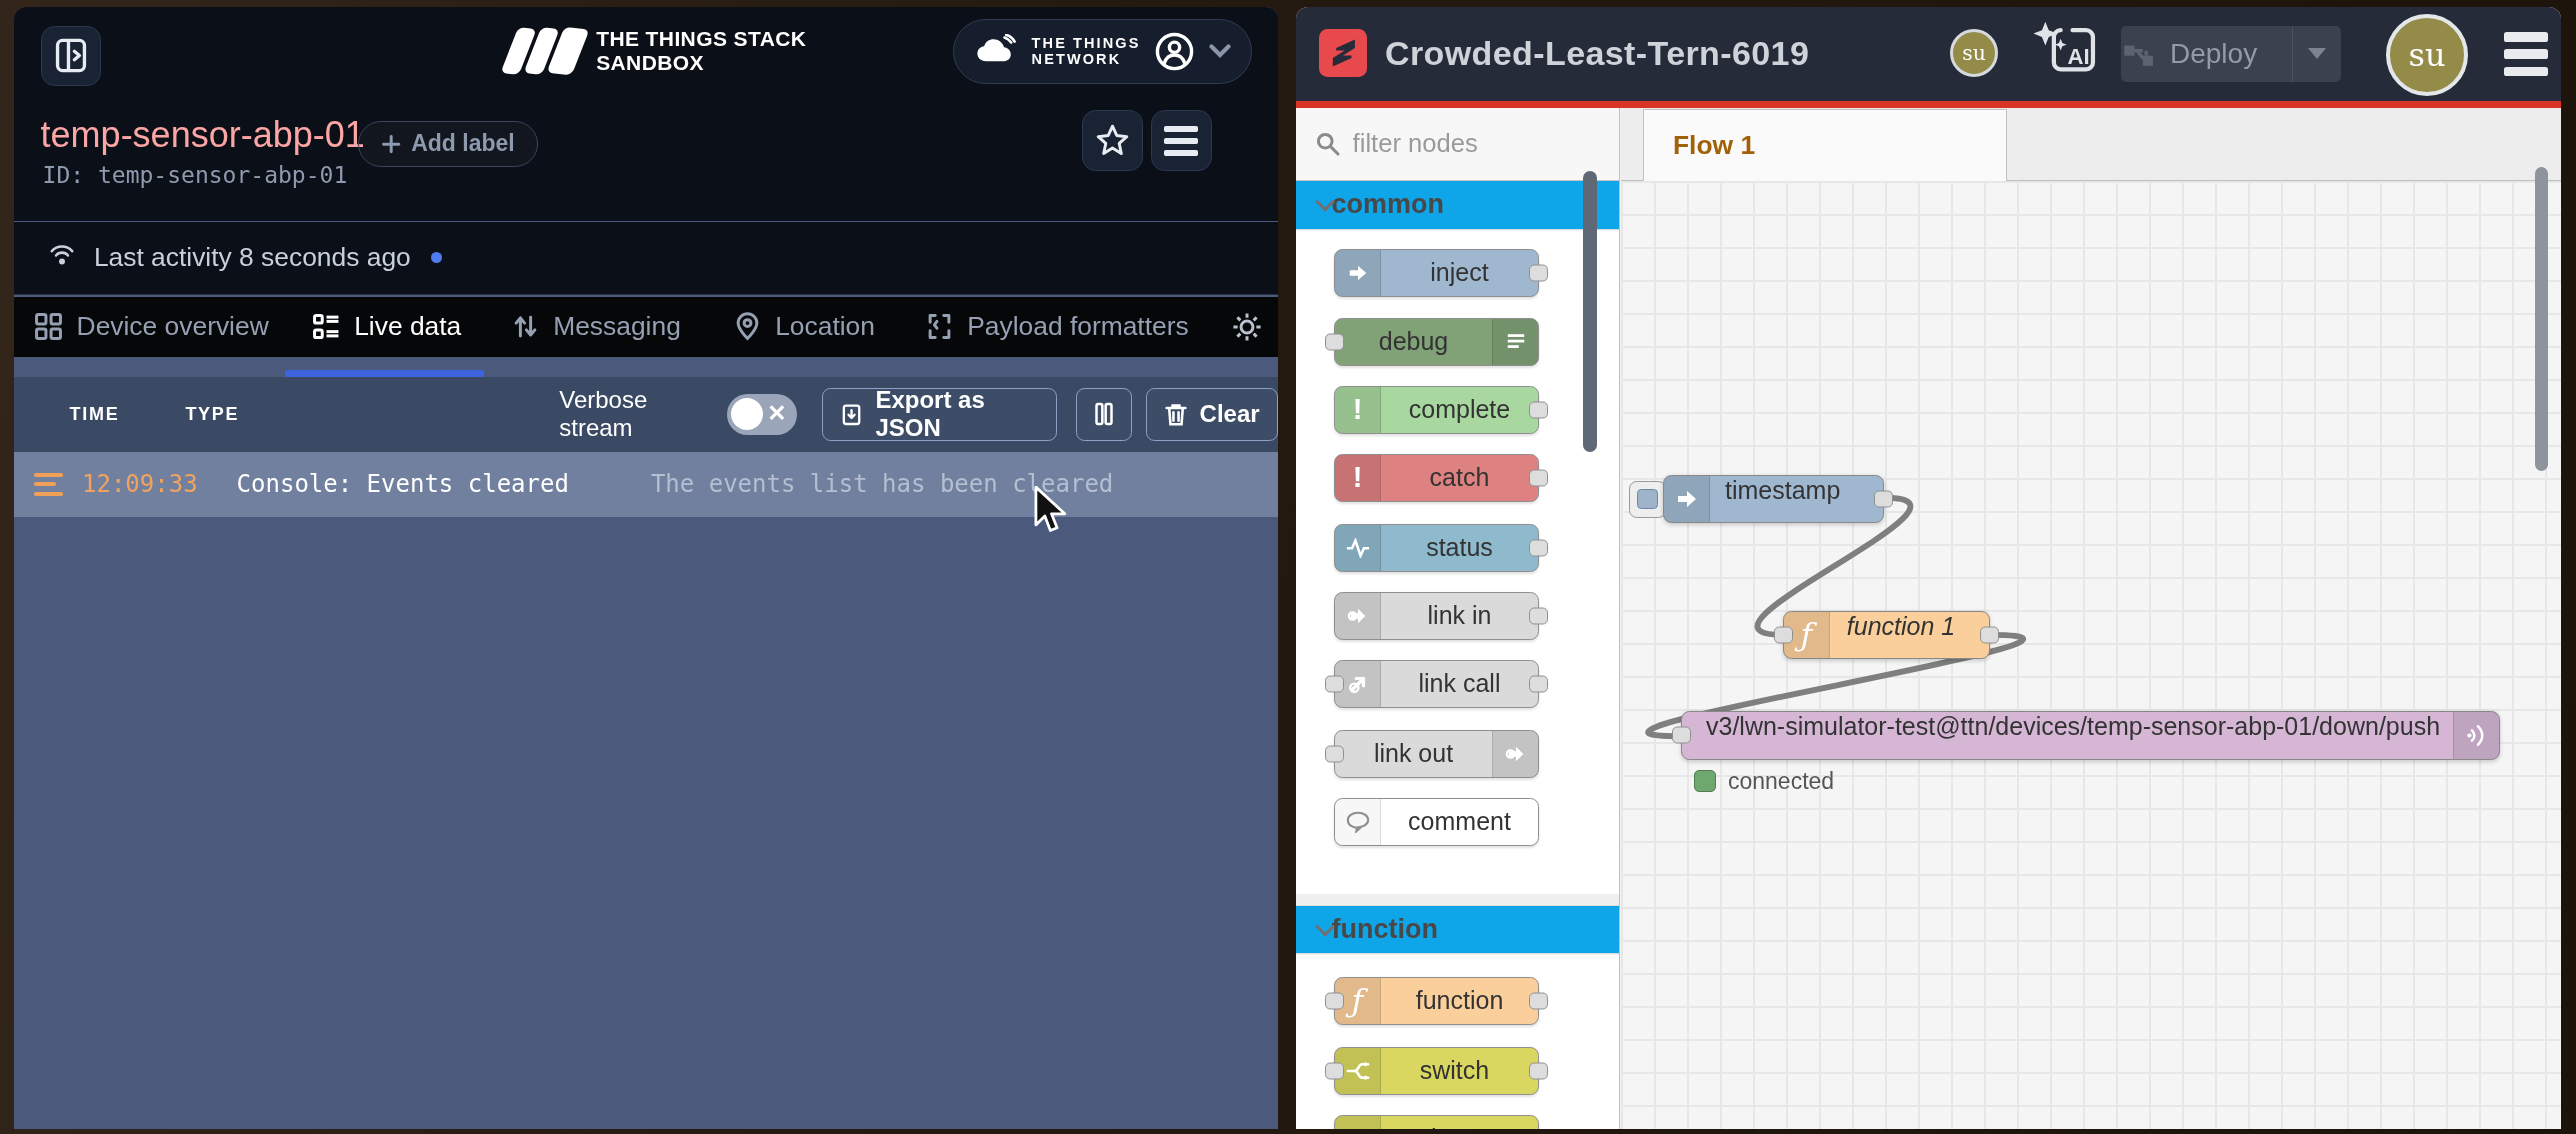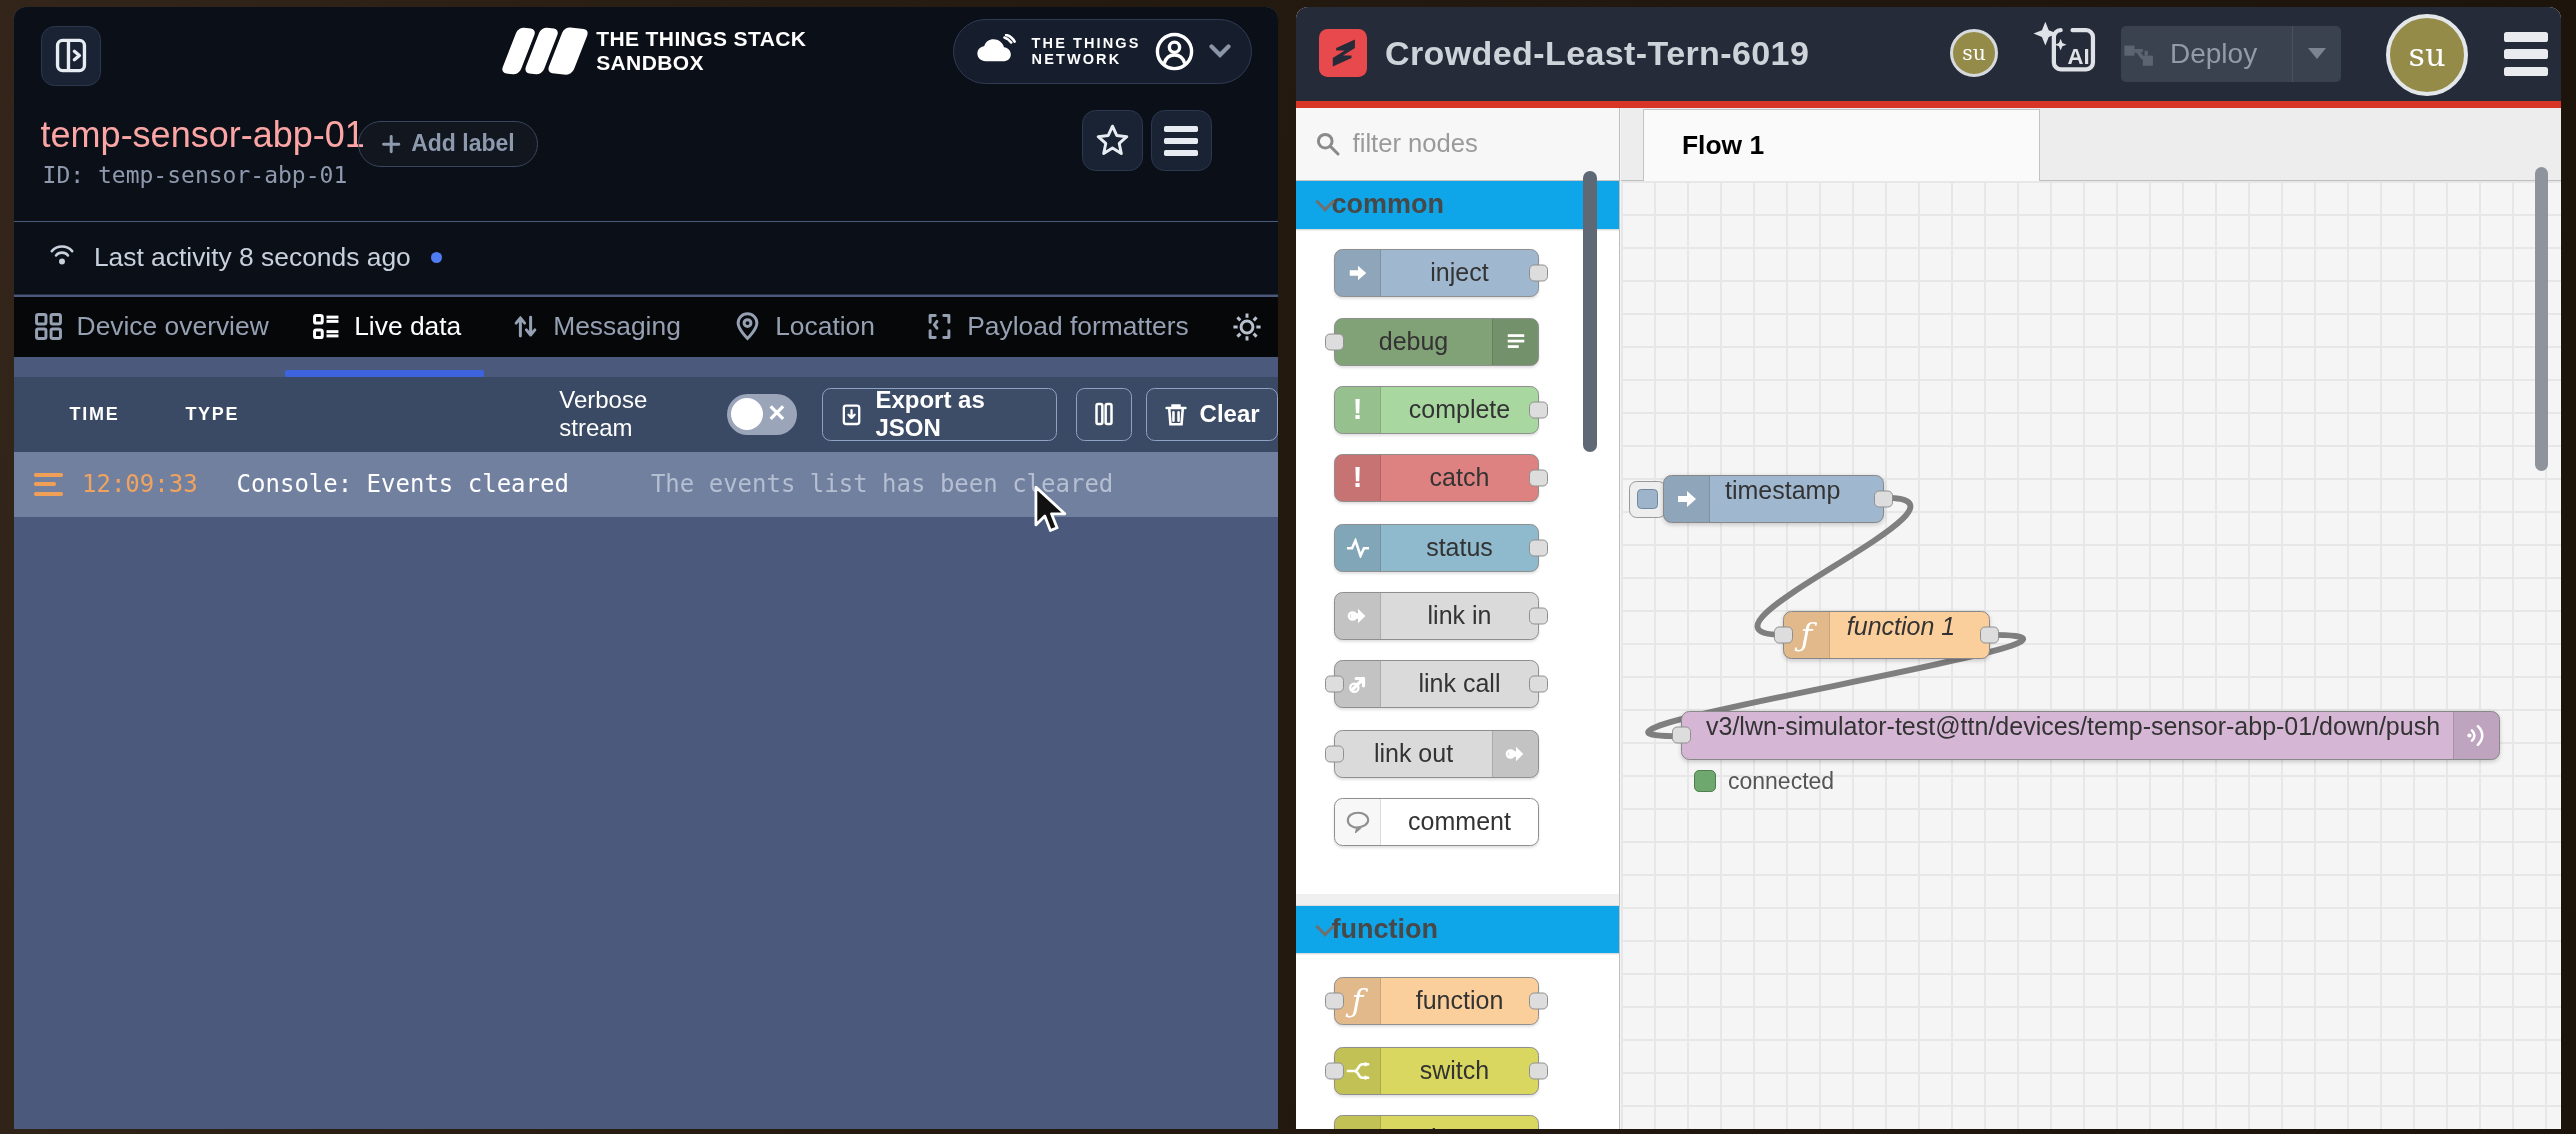--- a/index.html
+++ b/index.html
@@ -100,22 +100,22 @@
   .port{position:absolute;width:19px;height:17px;background:#ddd;border:1.7px solid #8f8f8f;border-radius:5.1px;top:50%;transform:translateY(-50%)}
   .port.pl{left:-10.2px}
   .port.pr{right:-10.2px}
   .c-inject{background:#a0b8cf}.c-debug{background:#80a276}.c-complete{background:#a8d7a0}
   .c-catch{background:#de8181}.c-status{background:#8fb9cc}.c-link{background:#dadada}
   .c-comment{background:#fff}.c-function{background:#fbcf9b}.c-switch{background:#d9d75f}.c-mqtt{background:#d5b7d5}
   .pscroll{position:absolute;border-radius:7.7px;background:#5f6875}
 
   
   #tabbar{left:325px;top:101px;right:0;height:73px;background:#ededed;border-bottom:1.7px solid #bfbfbf}
-  #flow-tab{position:absolute;left:22px;top:1.7px;width:397px;height:72px;background:#fafafa;border:1.7px solid #c2c2c2;border-bottom:none;
-      display:flex;align-items:center;padding-left:38px;font-size:26.4px;font-weight:700;color:#000000;cursor:pointer}
+  #flow-tab{position:absolute;left:22px;top:1.7px;width:364px;height:72px;background:#fafafa;border:1.7px solid #c2c2c2;border-bottom:none;
+      display:flex;align-items:center;padding-left:29px;font-size:26.4px;font-weight:700;color:#a16207;cursor:pointer}
   #canvas{left:325px;top:174px;right:0;bottom:0;background-color:#f5f5f5;
       background-image:linear-gradient(#e7e7e7 1.7px,transparent 1.7px),linear-gradient(90deg,#e7e7e7 1.7px,transparent 1.7px);
       background-size:33px 33px}
   #wires{left:0;top:0;width:1265px;height:1128px;pointer-events:none}
   .cnode{position:absolute;border:1.7px solid #888;border-radius:8.5px;box-shadow:0 1.7px 4.3px rgba(0,0,0,.18);
       font-size:25px;color:#333;display:flex;cursor:grab}
   #inject-btn{left:333px;top:474px;width:37px;height:37px;background:#eee;border:1.7px solid #999;border-radius:7.7px;
       display:flex;align-items:center;justify-content:center;cursor:pointer}
   #inject-btn>div{width:20.4px;height:20.4px;background:#9db4ca;border:1.7px solid #70889f;border-radius:4.3px}
   #node-timestamp{left:367px;top:468px;width:221px;height:48px}

